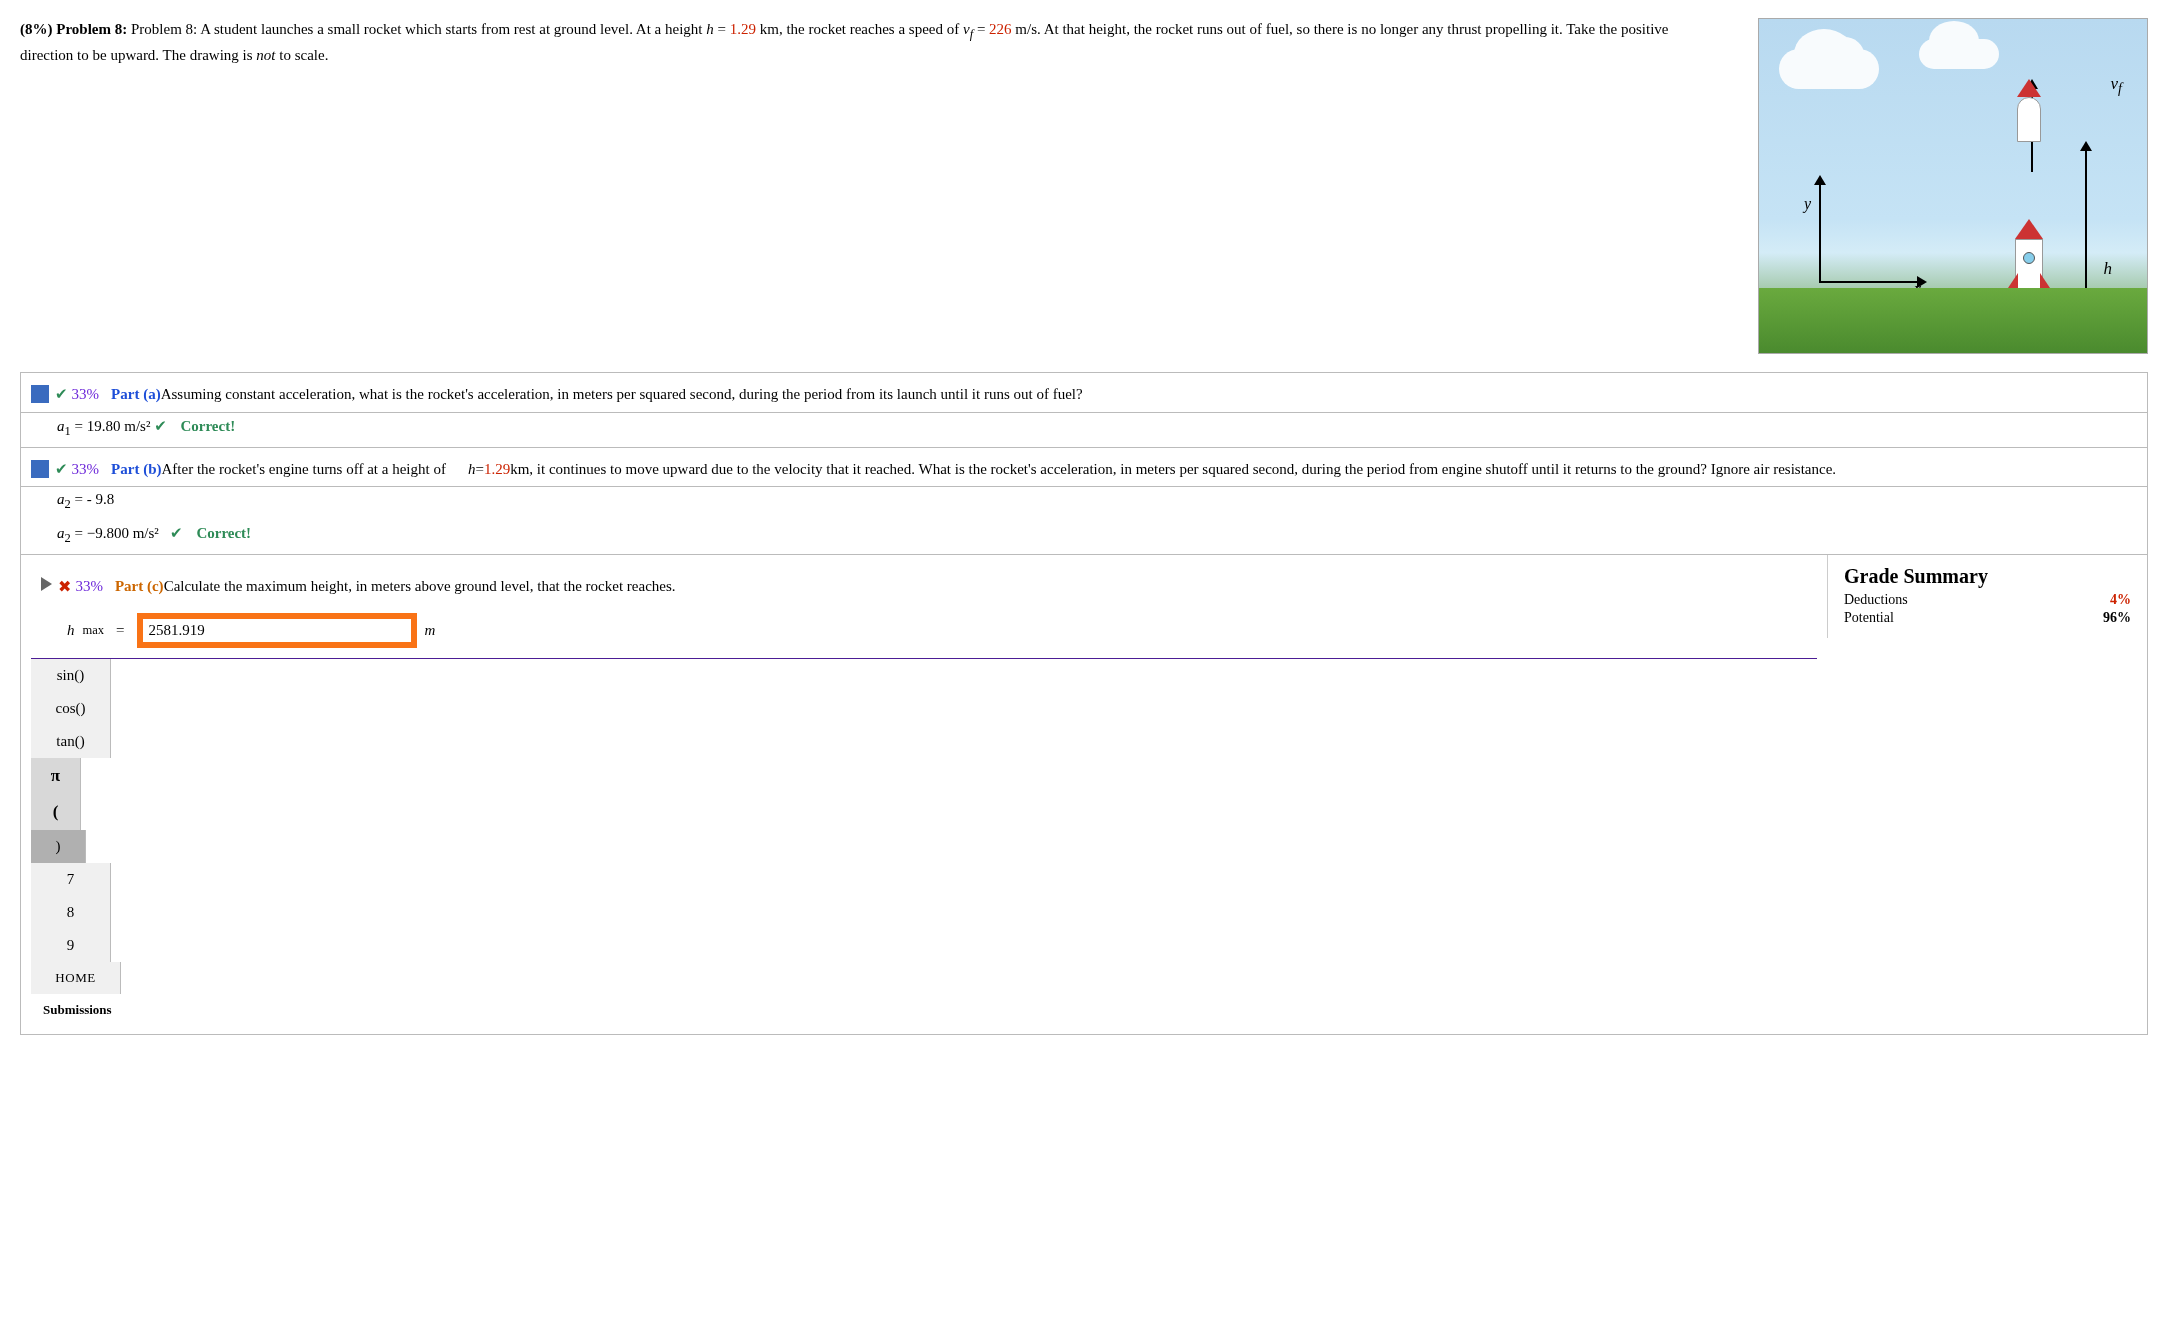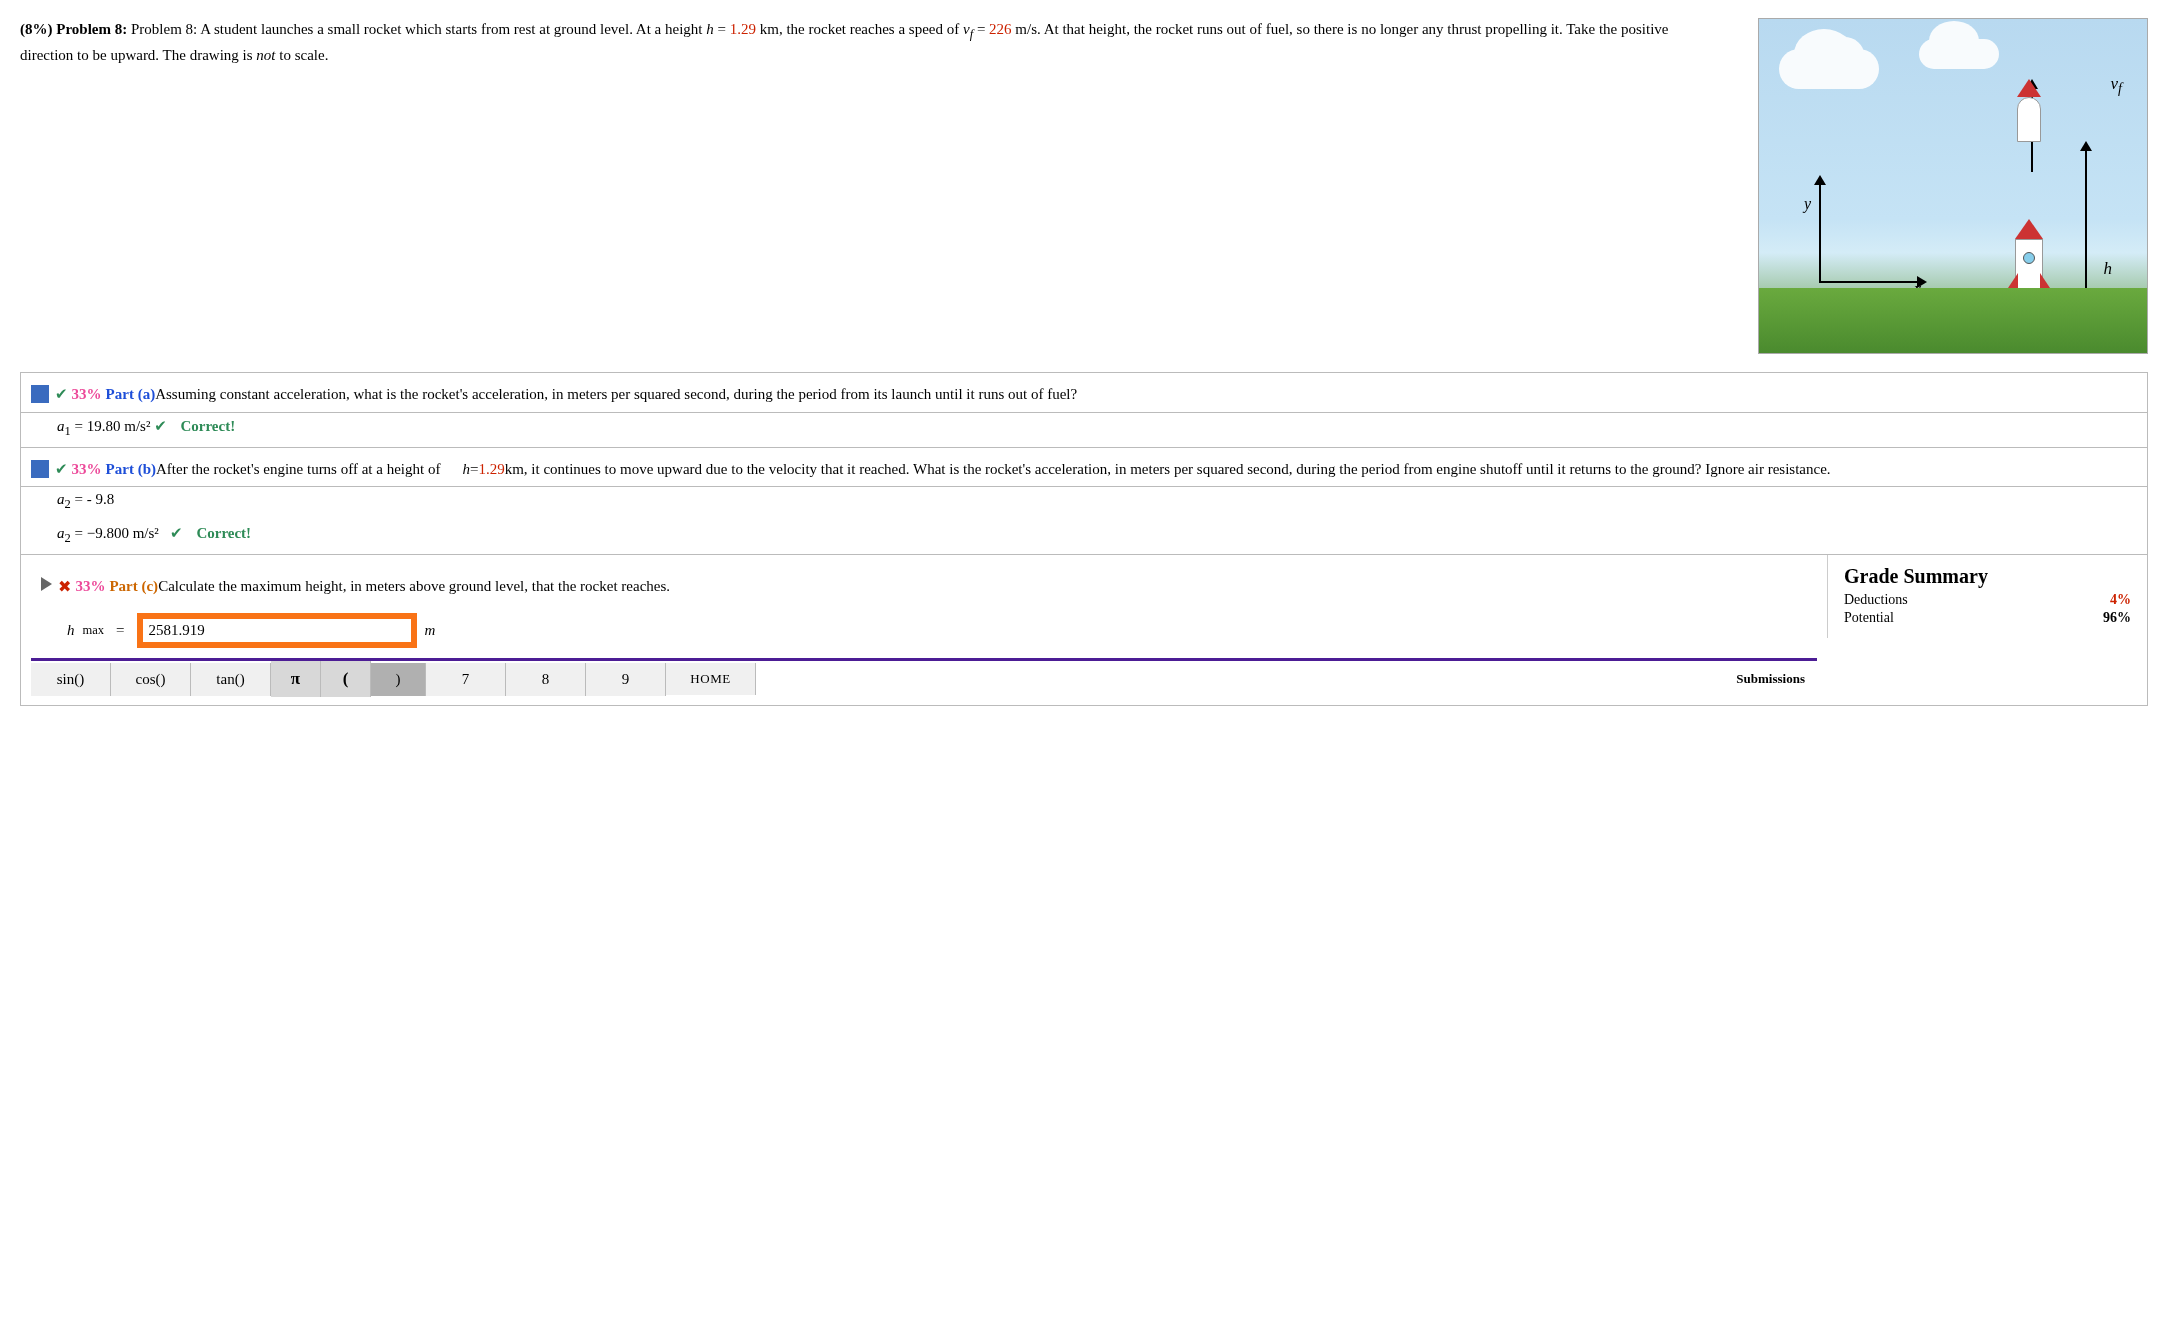--- a/index.html
+++ b/index.html
@@ -298,23 +298,23 @@
       margin-right: 6px;
       margin-top: 2px;
       flex-shrink: 0;
     }
     .check-green {
       color: #2e8b57;
       font-size: 15px;
       margin-right: 4px;
     }
     .percent-green {
-      color: #ec4899;
-      font-weight: bold;
-      margin-right: 4px;
+      color: #6d28d9;
+      font-weight: normal;
+      margin-right: 12px;
     }
     .part-label-green {
       color: #1d4ed8;
       font-weight: bold;
     }
     .part-label-orange {
       color: #cc6600;
       font-weight: bold;
     }
     .answer-line {
@@ -378,23 +378,24 @@
       font-family: 'Times New Roman', serif;
       width: 280px;
     }
     .unit-label {
       font-size: 15px;
       font-style: italic;
     }
     
     .calc-row {
       display: flex;
-      align-items: center;
-      border-top: 3px solid #4c1d95;
+      align-items: flex-start;
+      border-top: 1px solid #4c1d95;
       margin-top: 10px;
+      flex-direction: column;
     }
     .calc-btn {
       border: none;
       border-right: 1px solid #bbb;
       background: #f0f0f0;
       padding: 8px 18px;
       font-size: 15px;
       font-family: 'Times New Roman', serif;
       cursor: pointer;
       min-width: 80px;

